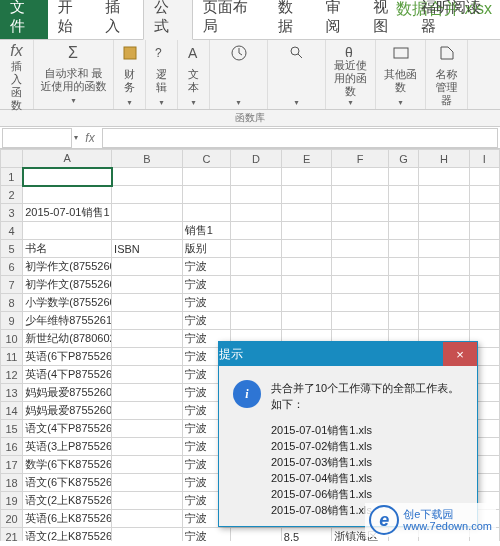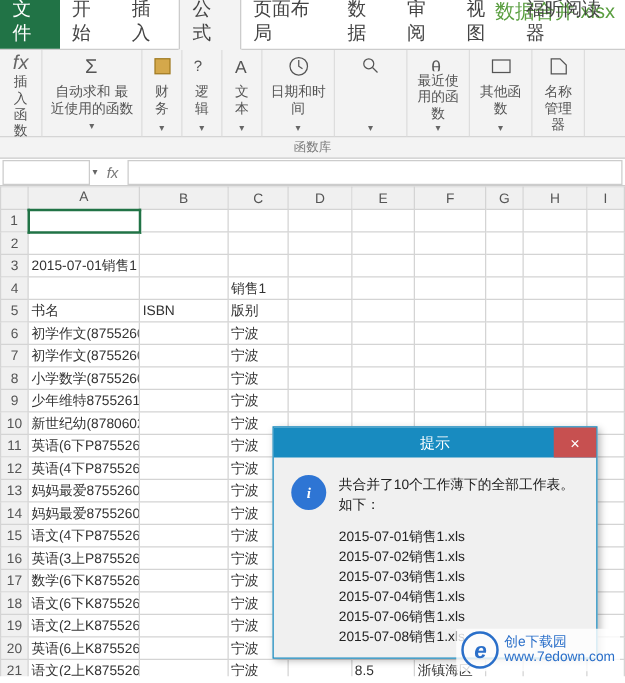--- a/index.html
+++ b/index.html
@@ -19,21 +19,21 @@
 .fx{width:24px;text-align:center;color:#777;font-style:italic}
 .formula-input{flex:1;height:20px;border:1px solid #ccc;margin-right:2px}
 .grid-wrap{position:relative;height:392px;overflow:hidden}
 table.grid{border-collapse:collapse;width:100%;table-layout:fixed}
 table.grid th,table.grid td{border:1px solid #d4d4d4;height:18px;font-size:11px;padding:0 2px;white-space:nowrap;overflow:hidden;text-align:left}
 table.grid th{background:#f0f0f0;text-align:center;font-weight:normal;color:#555}
 table.grid th.rowh{width:22px}
 table.grid td.sel{border:2px solid #217346}
 col.cA{width:88px}col.cB{width:70px}col.cC{width:48px}col.cD{width:50px}col.cE{width:50px}col.cF{width:56px}col.cG{width:30px}col.cH{width:50px}col.cI{width:30px}
 .dialog{position:absolute;left:218px;top:192px;width:260px;background:#f0f0f0;border:1px solid #188bc0;box-shadow:2px 2px 6px rgba(0,0,0,.3)}
-.dlg-title{height:24px;background:#188bc0;color:#fff;display:flex;align-items:center;justify-content:center;position:relative;font-size:12px}
+.dlg-title{height:24px;background:#188bc0;color:#fff;display:flex;align-items:center;justify-content:flex-start;position:relative;font-size:12px}
 .dlg-close{position:absolute;right:0;top:0;width:34px;height:24px;background:#c75050;color:#fff;display:flex;align-items:center;justify-content:center;font-size:13px;cursor:pointer}
 .dlg-body{padding:14px 14px 8px 14px;display:flex;gap:10px}
 .info-icon{width:28px;height:28px;border-radius:50%;background:#2e75d4;color:#fff;display:flex;align-items:center;justify-content:center;font-weight:bold;font-family:Georgia,serif;font-style:italic;flex:0 0 28px}
 .dlg-text{font-size:11px;color:#222;line-height:16px}
 .dlg-list{margin-top:10px;font-size:11px}
 .logo{position:absolute;right:4px;bottom:4px;display:flex;align-items:center;gap:4px;background:rgba(255,255,255,.8);padding:2px 4px}
 .logo-e{width:30px;height:30px;border:2px solid #2a6fc9;border-radius:50%;display:flex;align-items:center;justify-content:center;color:#2a6fc9;font-weight:bold;font-size:18px;font-style:italic}
 .logo-text{font-size:11px;color:#2a6fc9;line-height:12px}
 .drop{font-size:8px;color:#666}
 </style>
@@ -86,21 +86,20 @@
         <text x="3" y="14" font-size="14" fill="#555">A</text>
       </svg>
     <span class="big">文本</span>
       <span class="drop">▾</span>
   </div>
   <div class="rgroup" style="width:58px">
     <svg width="18" height="18">
         <circle cx="9" cy="9" r="7" fill="none" stroke="#555"></circle>
         <path d="M9 4v5l3 2" stroke="#555" fill="none"></path>
       </svg>
-    <span class="big">日期和时间</span>
       <span class="drop">▾</span>
   </div>
   <div class="rgroup" style="width:58px">
     <svg width="18" height="18">
         <circle cx="7" cy="7" r="4" fill="none" stroke="#555"></circle>
         <path d="M10 10l4 4" stroke="#555"></path>
       </svg>
       <span class="drop">▾</span>
   </div>
   <div class="rgroup" style="width:50px">

